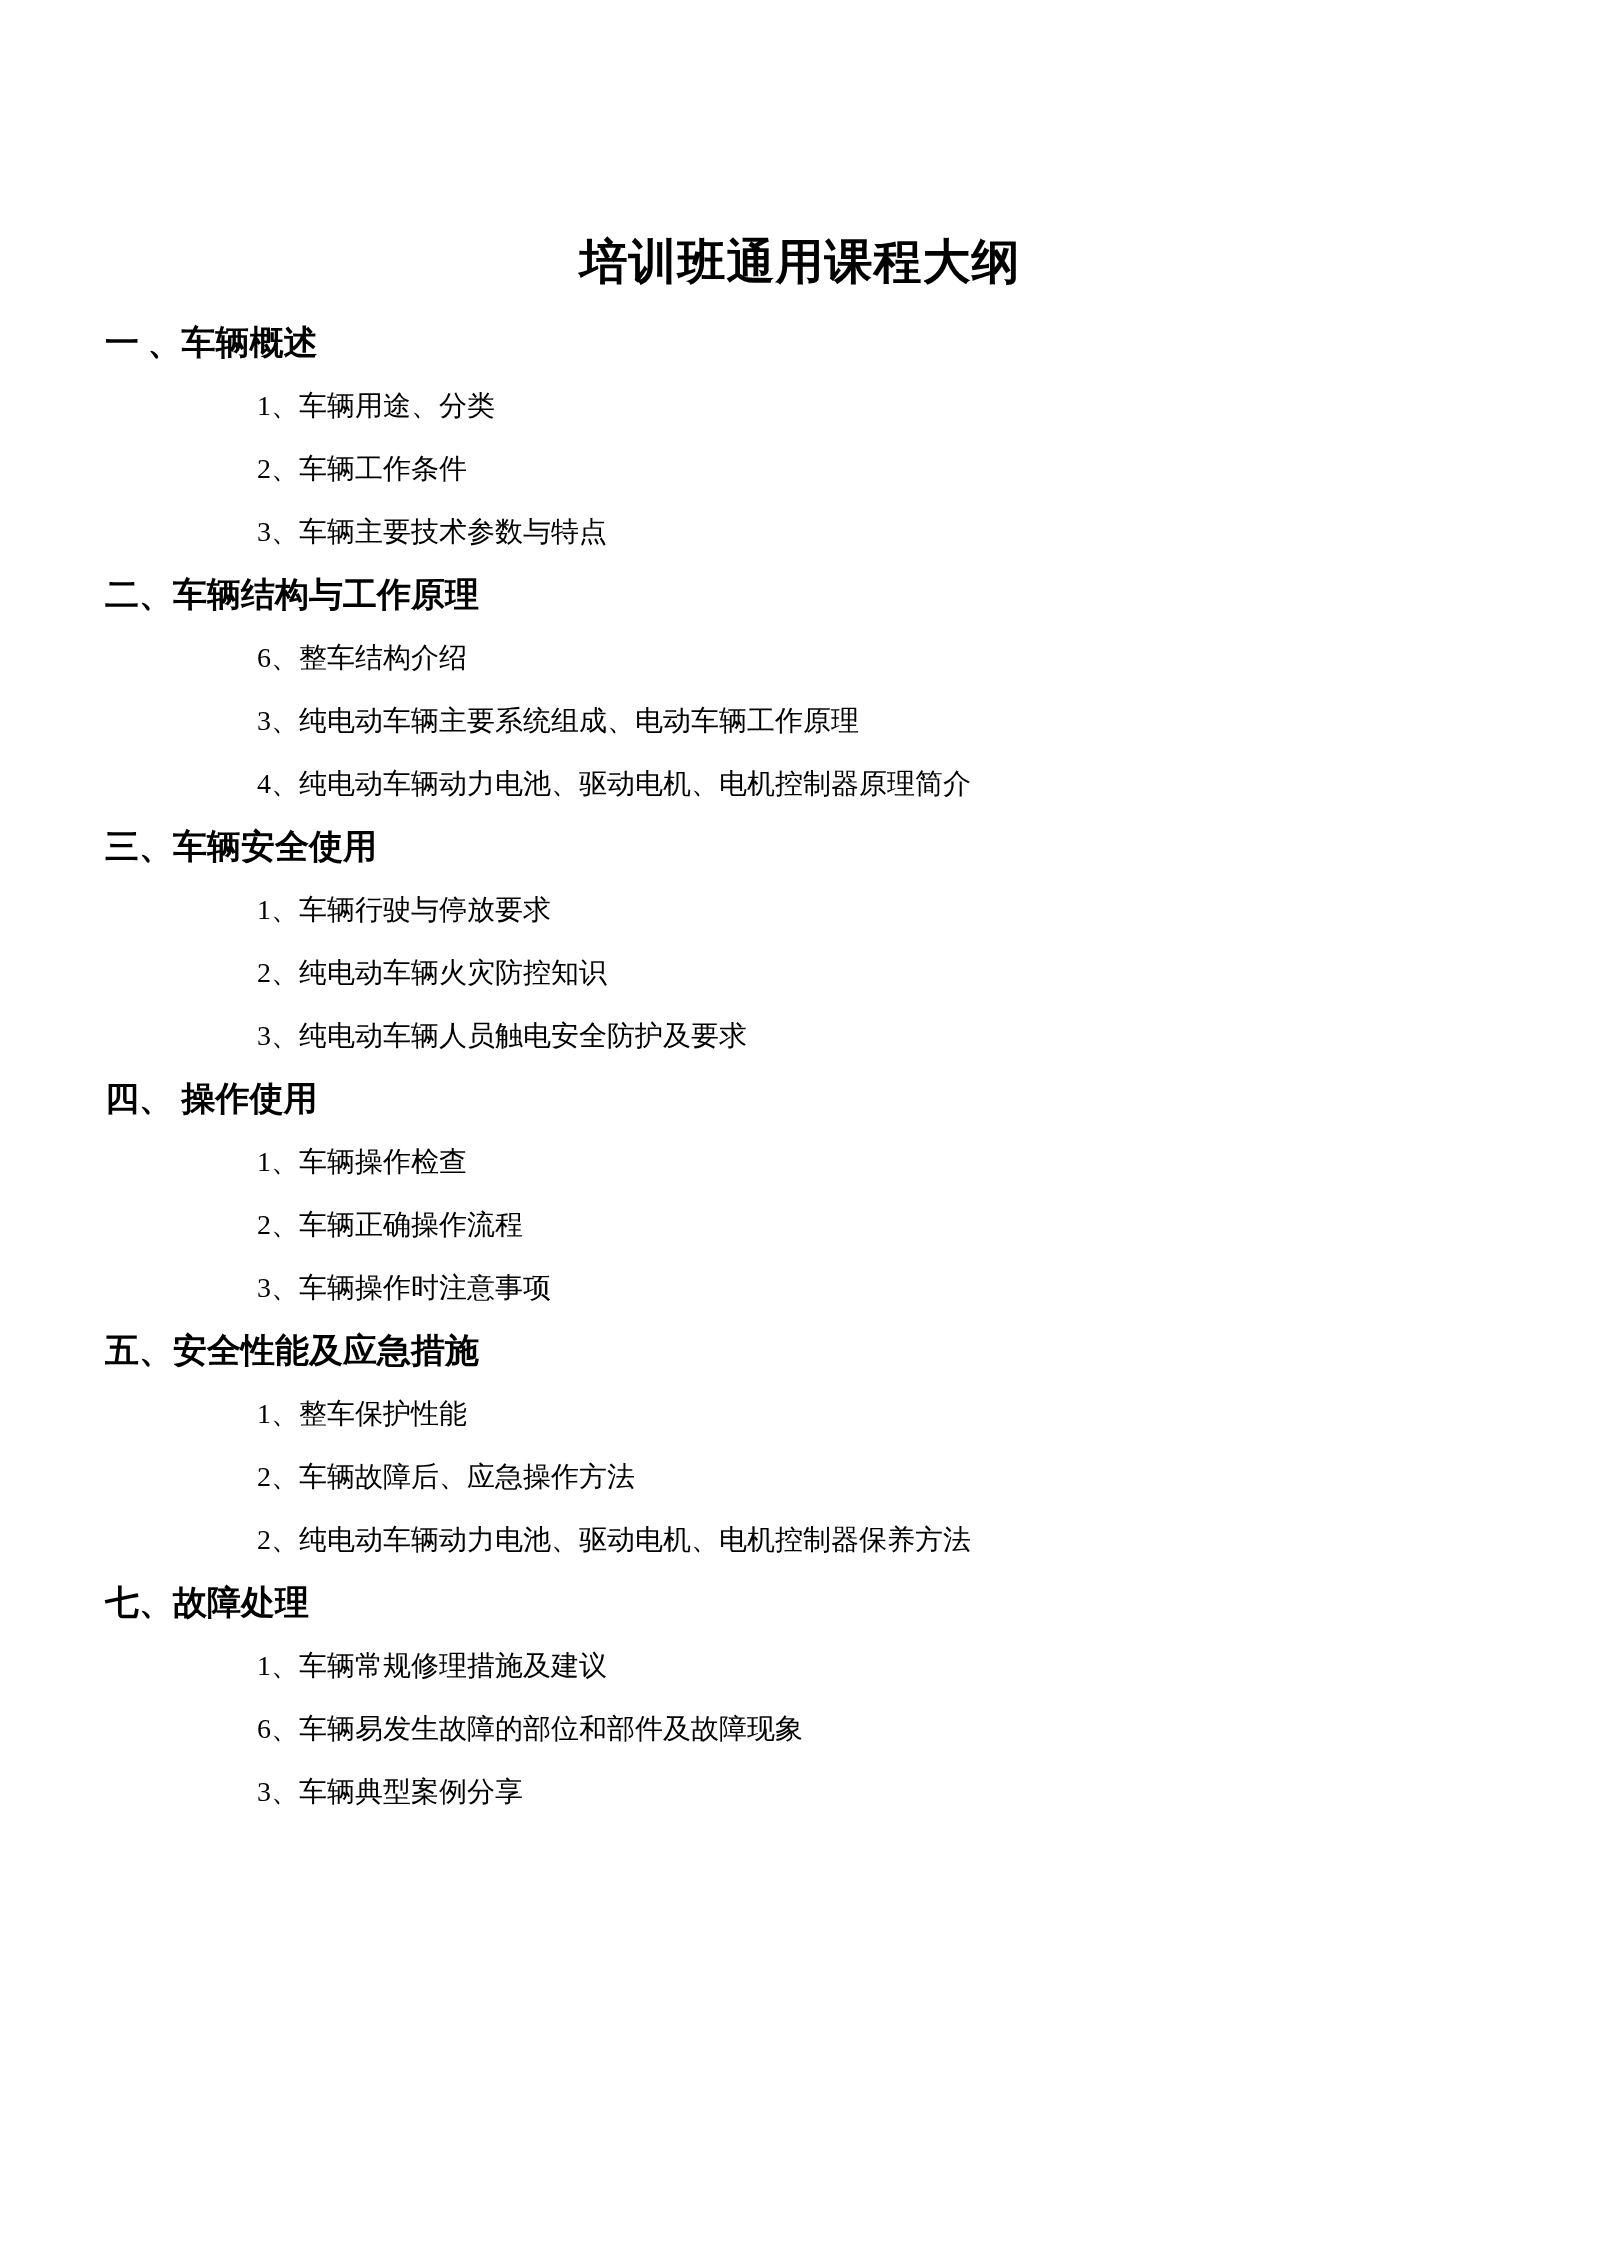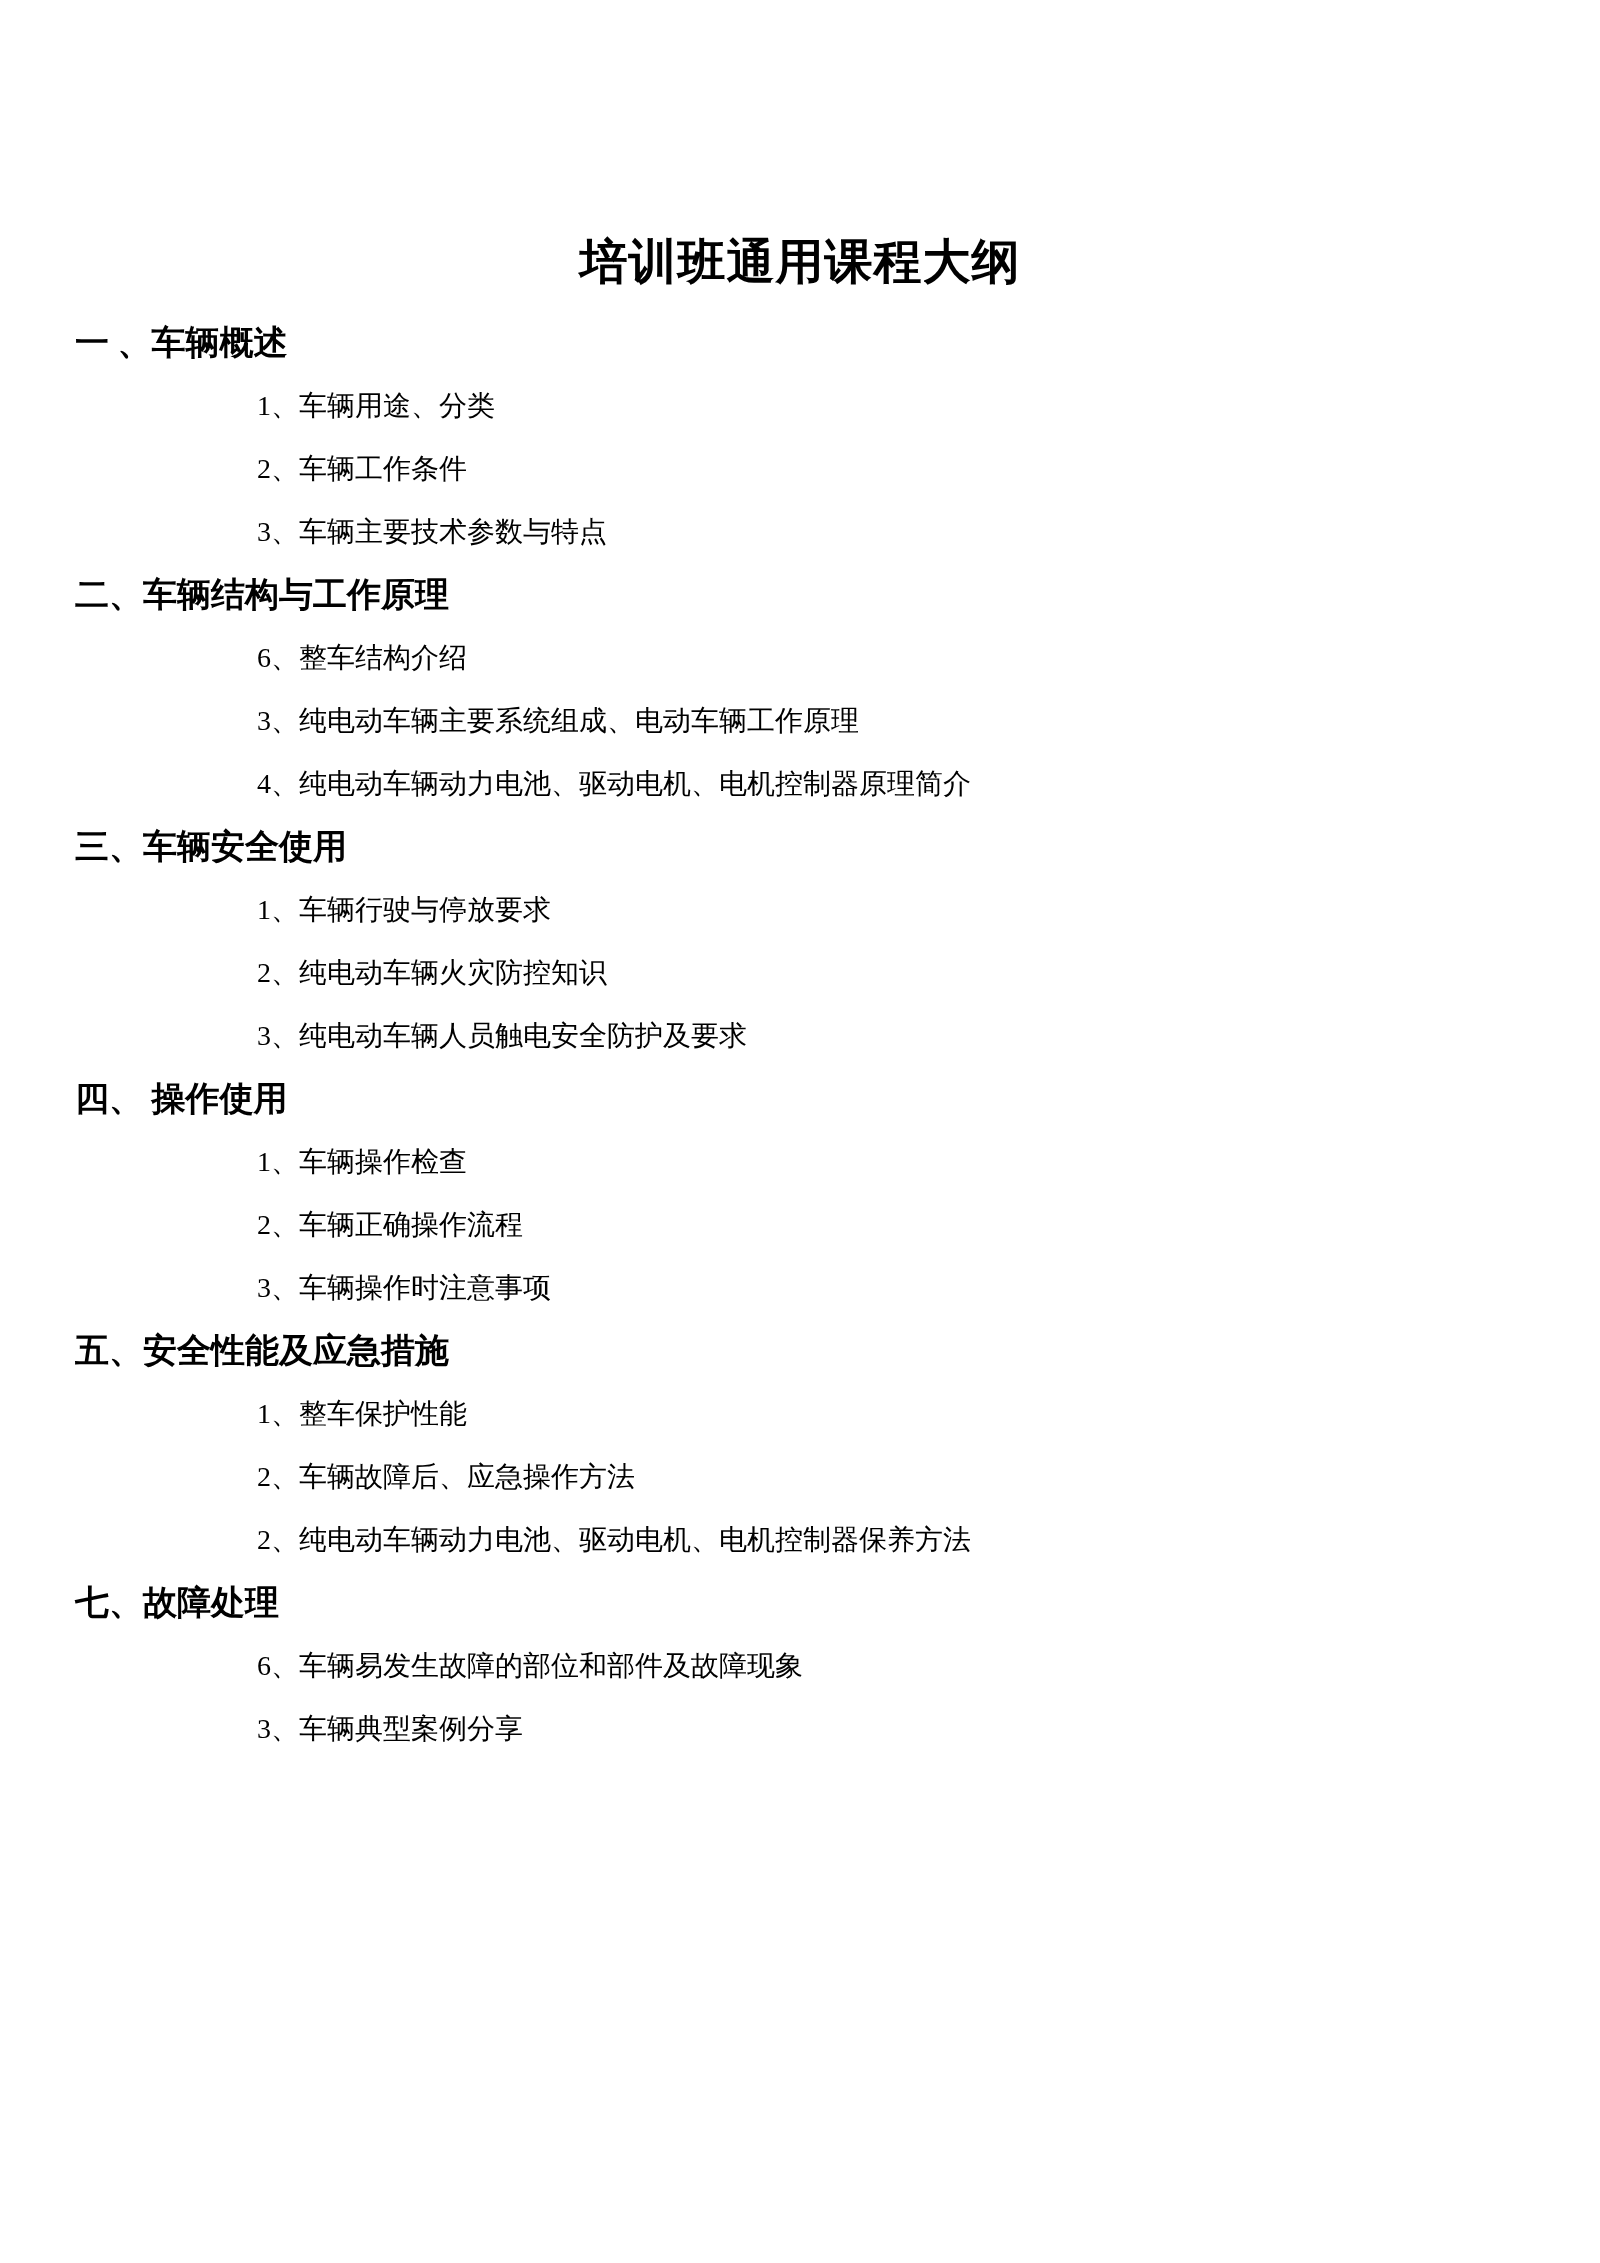--- a/index.html
+++ b/index.html
@@ -27,21 +27,21 @@
     letter-spacing: 1px;
   }
   .outline {
     margin-top: 22px;
   }
   .line {
     line-height: 63px;
     white-space: pre;
   }
   .section-heading {
-    padding-left: 75px;
+    padding-left: 105px;
     font-size: 34px;
     font-weight: bold;
   }
   .outline-item {
     padding-left: 257px;
     font-size: 28px;
     font-weight: normal;
   }
 </style>
 </head>
@@ -86,18 +86,19 @@
       <div class="line outline-item">1、整车保护性能</div>
       <div class="line outline-item">2、车辆故障后、应急操作方法</div>
     </div>
 
     <div class="section">
       <div class="line outline-item">2、纯电动车辆动力电池、驱动电机、电机控制器保养方法</div>
     </div>
 
     <div class="section">
       <div class="line section-heading">七、故障处理</div>
+      <div class="line outline-item">1、车辆常规修理措施及建议</div>
       <div class="line outline-item">6、车辆易发生故障的部位和部件及故障现象</div>
       <div class="line outline-item">3、车辆典型案例分享</div>
     </div>
 
   </div>
 </div>
 
 </body></html>

